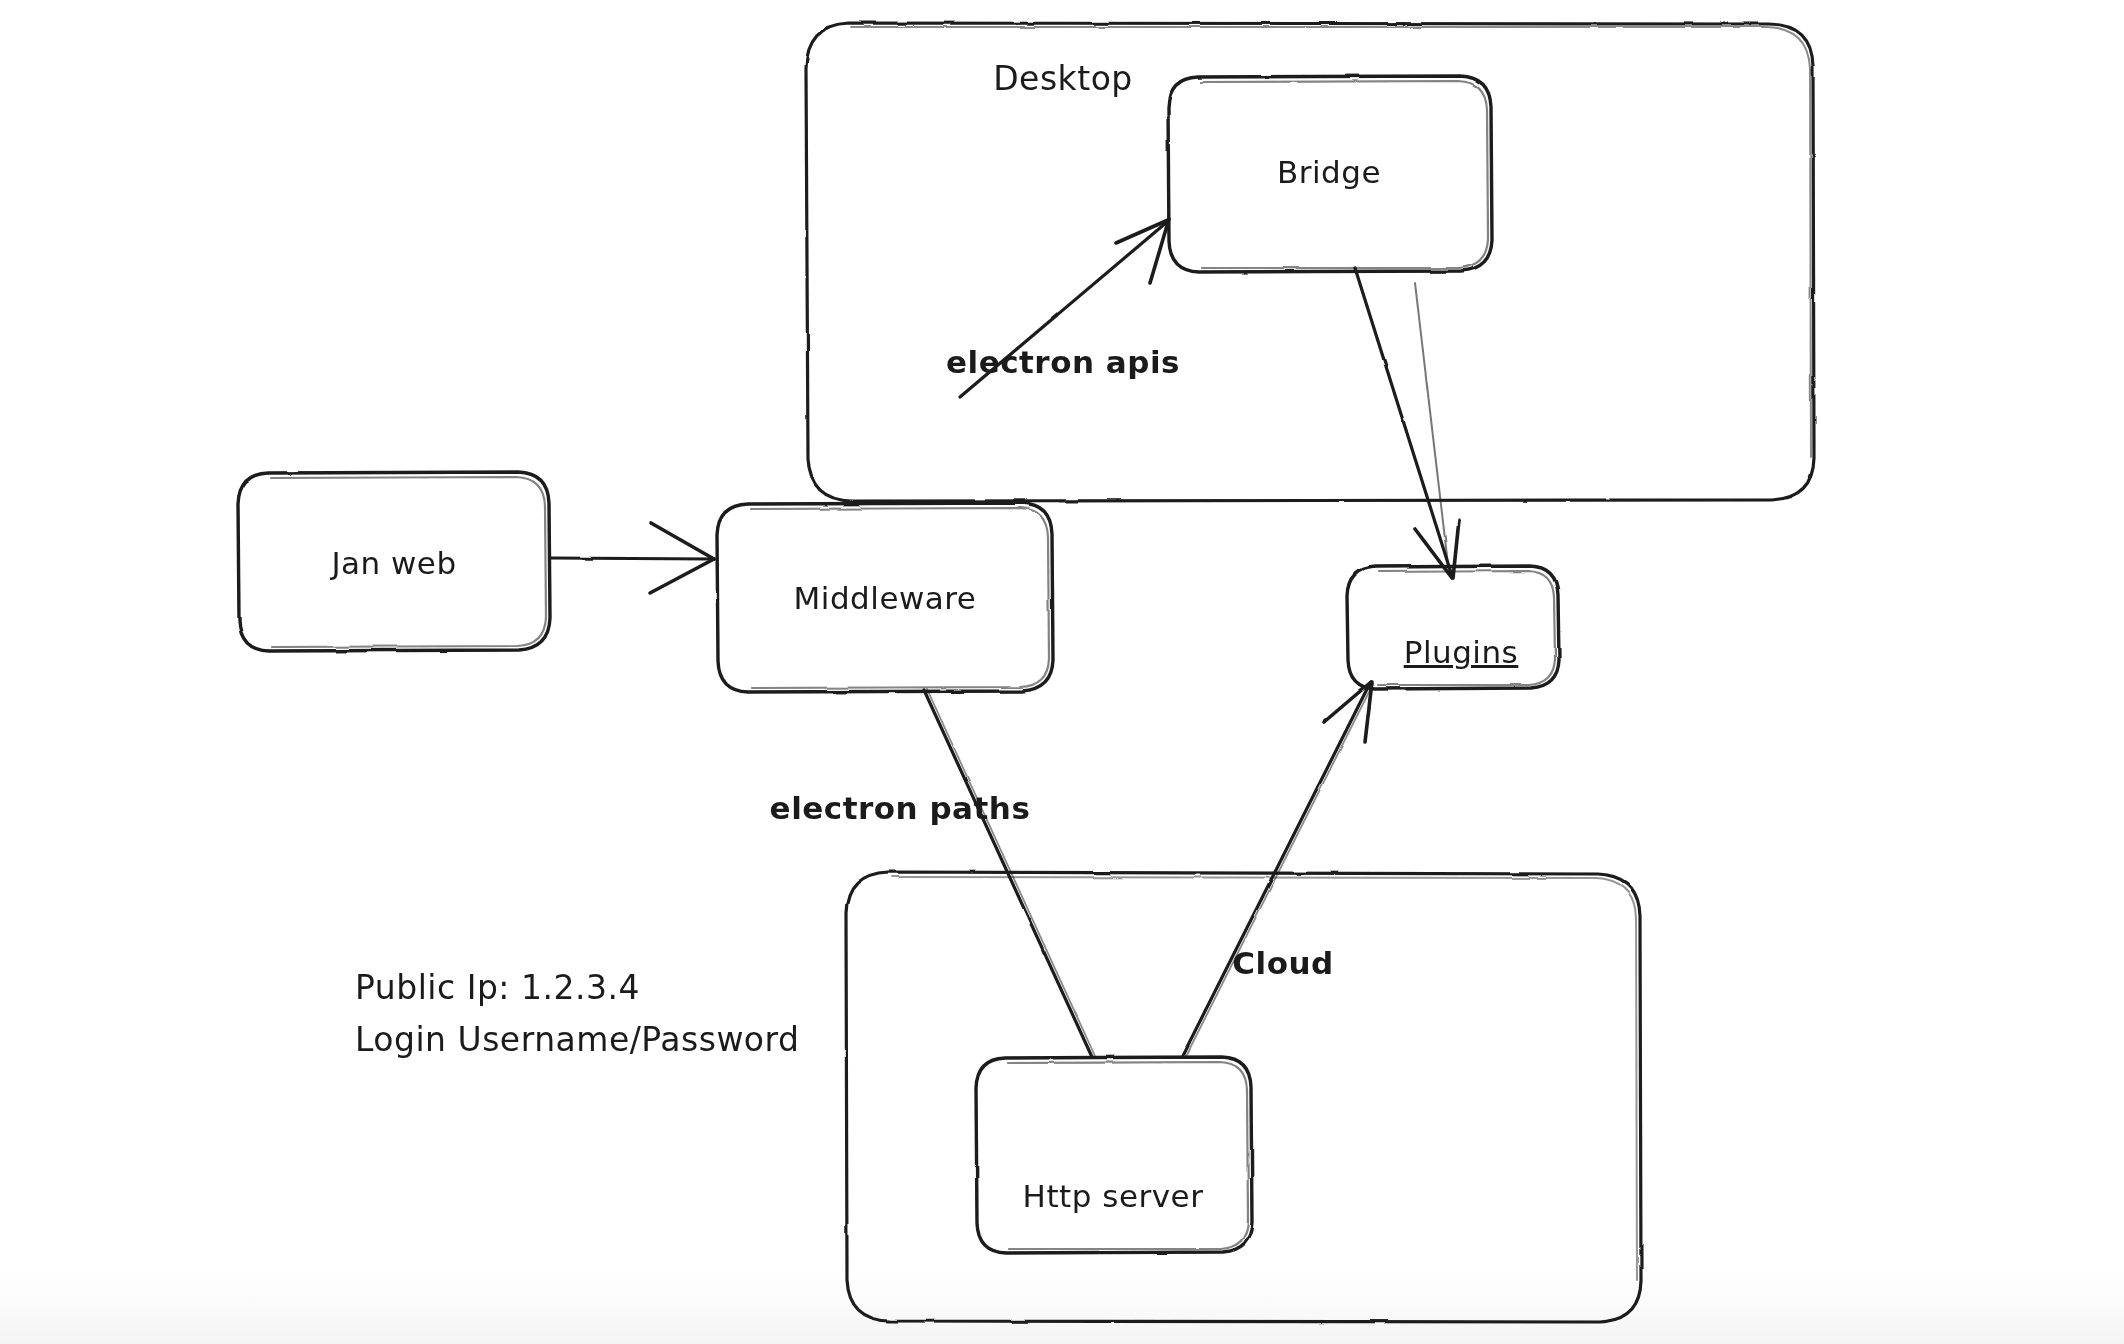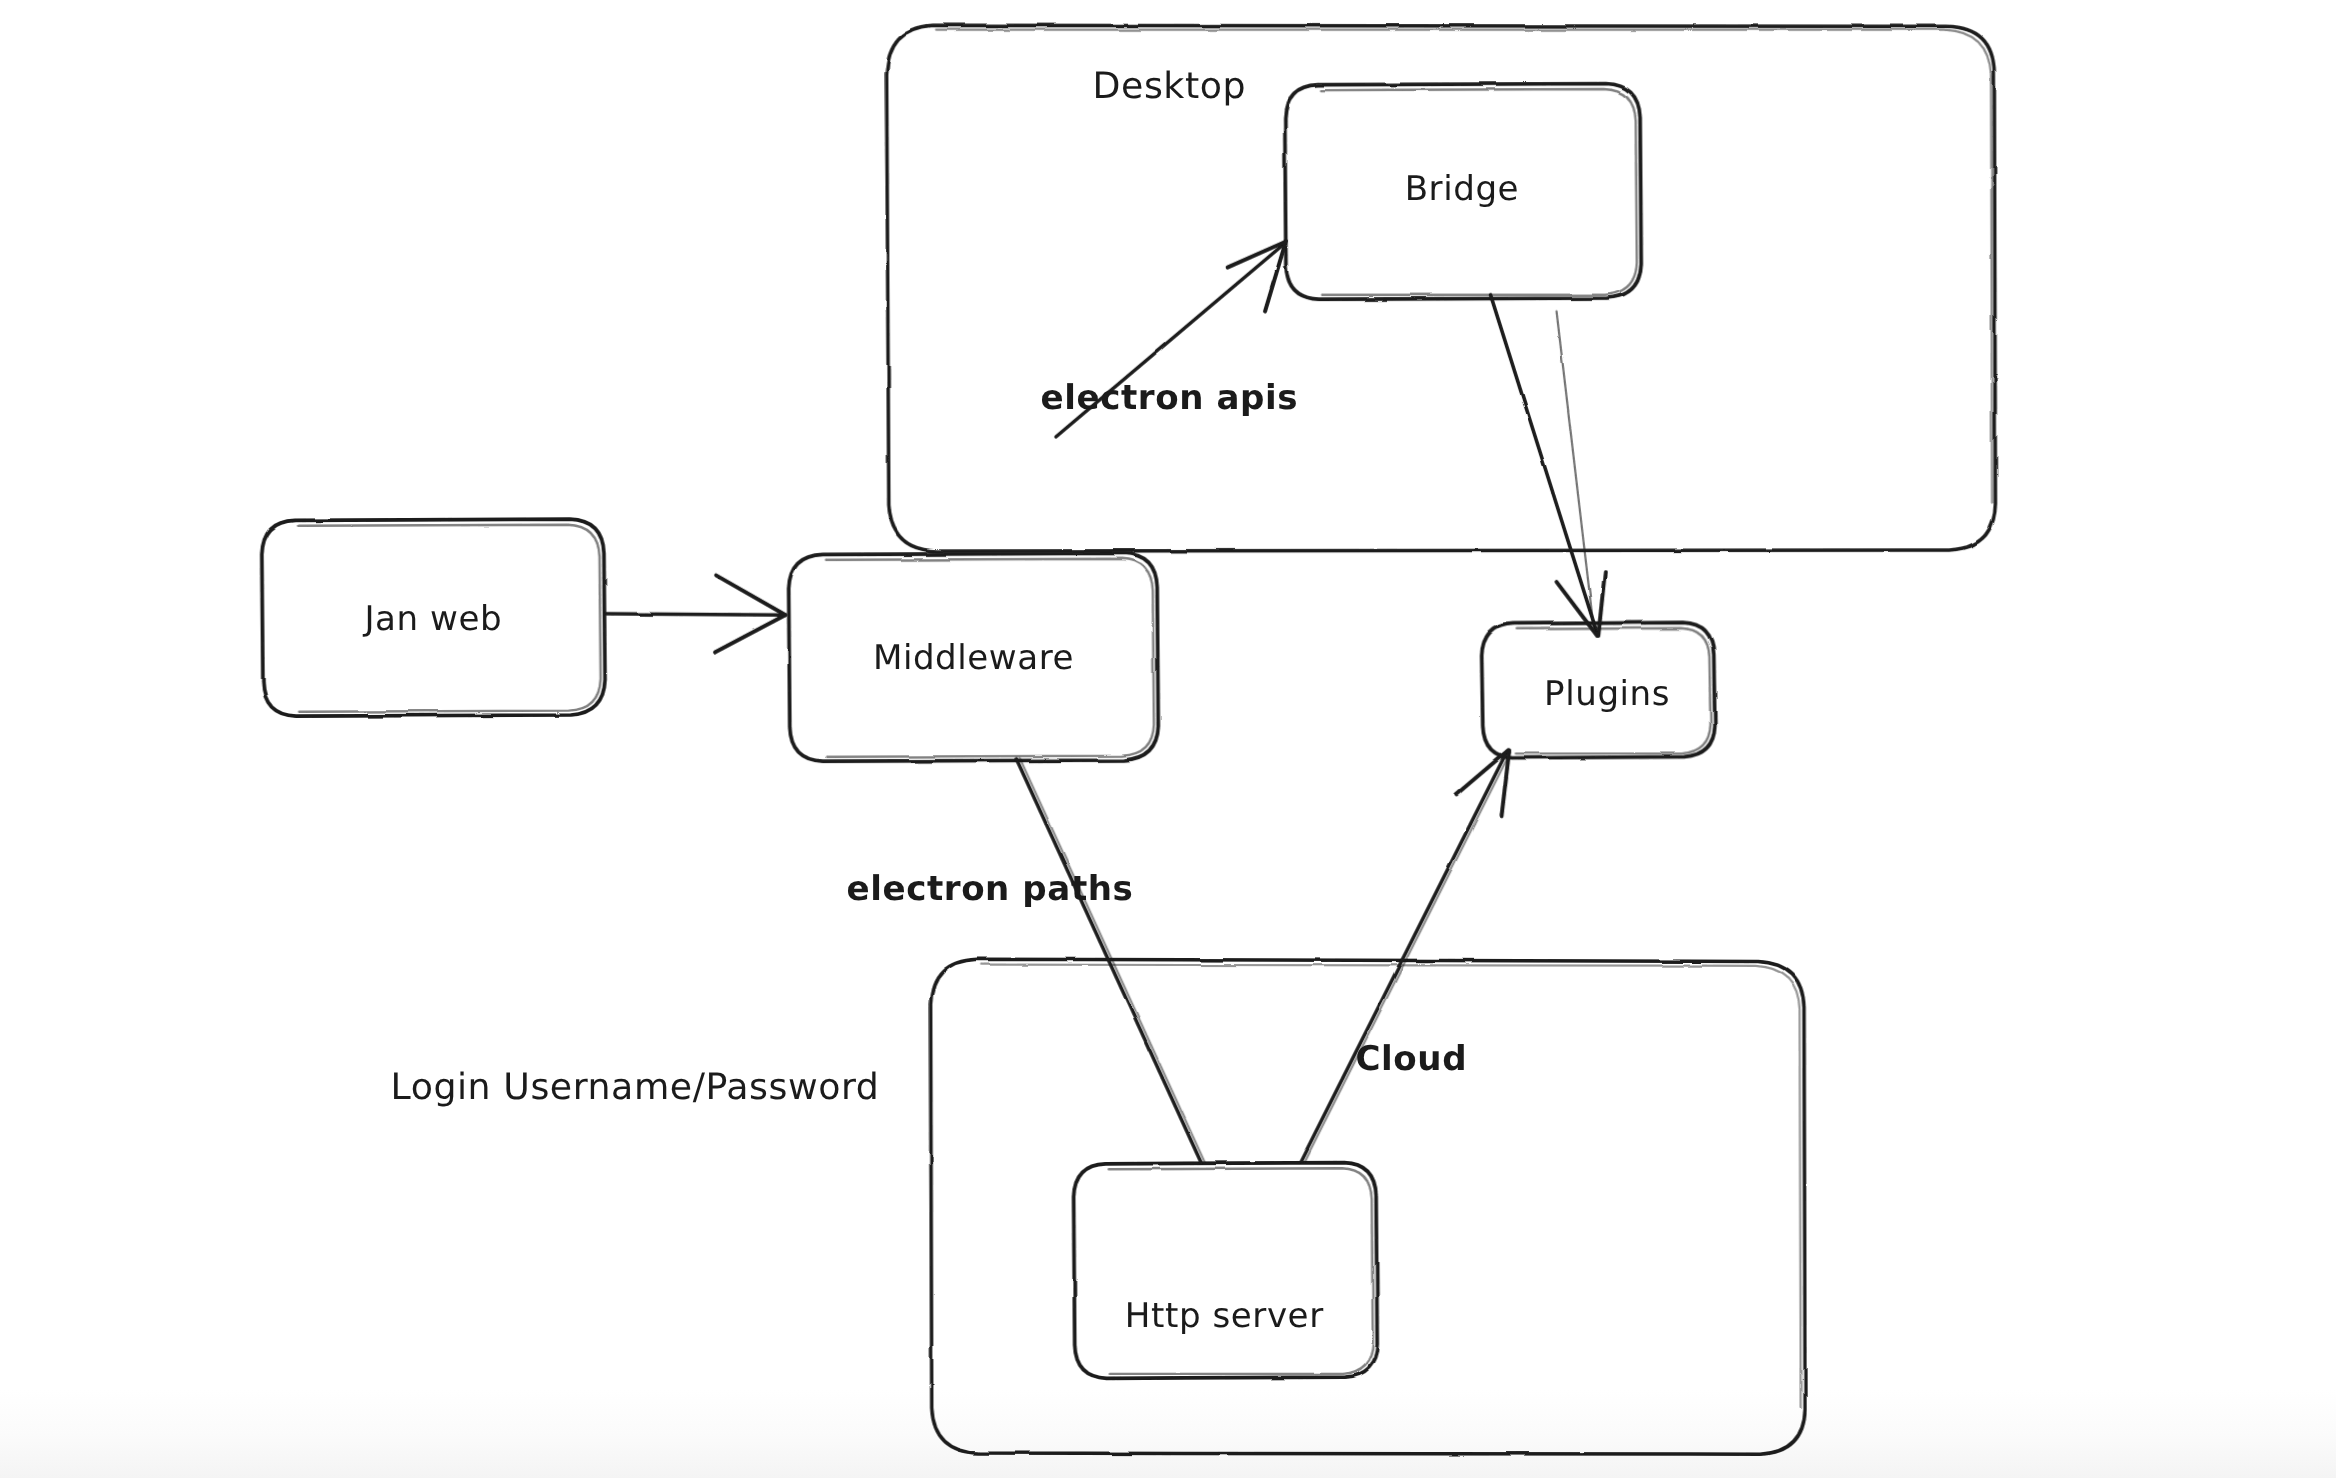--- a/index.html
+++ b/index.html
@@ -150,25 +150,26 @@
   <div class="group-label" style="left:1063px; top:78px;">Desktop</div>
 
   <div class="edge-label" style="left:1283px; top:963px;">Cloud</div>
 
   <div class="node-label" style="left:394px; top:563px;">Jan web</div>
 
   <div class="node-label" style="left:885px; top:598px;">Middleware</div>
 
   <div class="node-label" style="left:1329px; top:172px;">Bridge</div>
 
-  <div class="node-label" style="left:1461px; top:631px;">Plugins</div>
+  <div class="node-label" style="left:1461px; top:652px;text-decoration:underline;">Plugins</div>
 
   <div class="node-label" style="left:1113px; top:1163px;margin-top:33px;">Http server</div>
 
   <div class="edge-label" style="left:1063px; top:362px;">electron apis</div>
 
   <div class="edge-label" style="left:900px; top:808px;">electron paths</div>
 
   <div class="note-block">
+    <span class="note-line">Public Ip: 1.2.3.4</span>
     <span class="note-line">Login Username/Password</span>
   </div>
 
 </div>
 
 </body></html>

